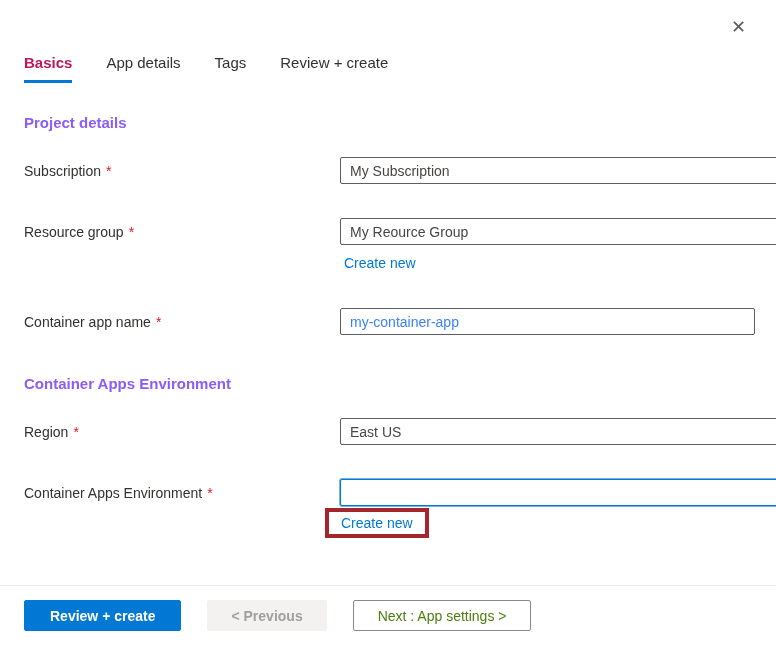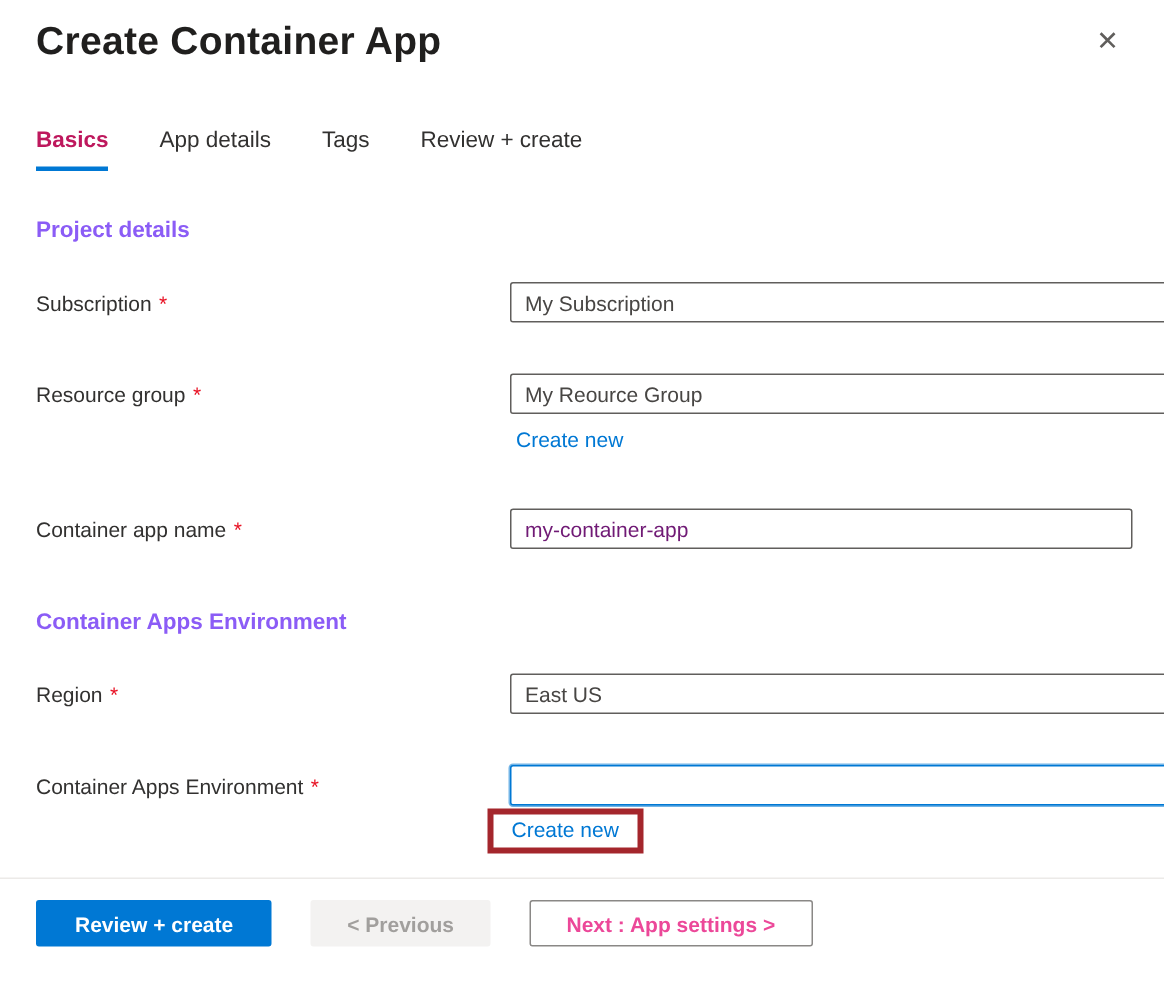--- a/index.html
+++ b/index.html
@@ -108,21 +108,21 @@
   .chevron { display: flex; align-items: center; }
 
   .textbox {
     width: 415px;
     height: 27px;
     border: 1px solid #605e5c;
     border-radius: 2px;
     padding: 0 9px;
     font-size: 14px;
     font-family: "Liberation Sans", "DejaVu Sans", sans-serif;
-    color: #701a75;
+    color: #3b82f6;
   }
 
   .link-row {
     margin-top: 9px;
     margin-left: 316px;
   }
   .link {
     font-size: 14px;
     color: var(--accent, #0078d4);
     text-decoration: none;
@@ -176,33 +176,32 @@
   .btn-disabled {
     background: var(--disabled_bg, #f3f2f1);
     color: var(--disabled_text, #a19f9d);
     border: 1px solid var(--disabled_bg, #f3f2f1);
     padding: 0 23px;
     font-weight: 700;
     cursor: default;
   }
   .btn-secondary {
     background: #ffffff;
-    color: #ec4899;
-    font-weight: 700;
+    color: #4d7c0f;
+    font-weight: 400;
     border: 1px solid #8a8886;
     padding: 0 24px;
   }
 </style>
 </head>
 <body>
 
 <div class="page">
 
   <div class="header">
-    <h1 class="title">Create Container App</h1>
     <button class="close-btn">✕</button>
   </div>
 
   <div class="tabs">
     <div class="tab active">Basics</div>
     <div class="tab">App details</div>
     <div class="tab">Tags</div>
     <div class="tab">Review + create</div>
   </div>
 

